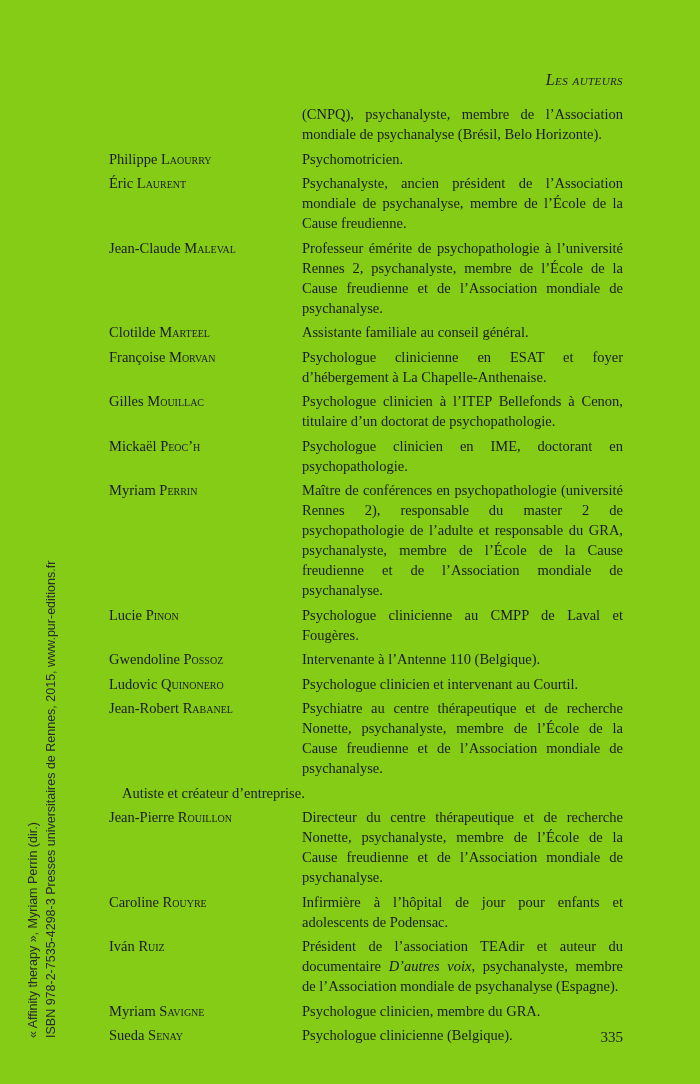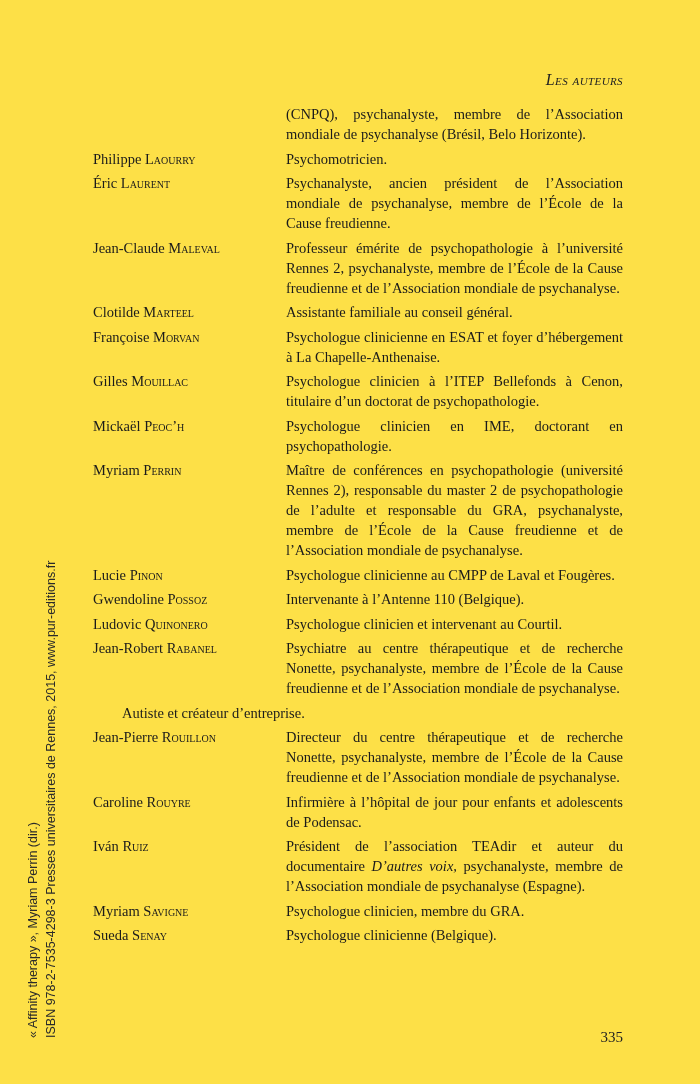--- a/index.html
+++ b/index.html
@@ -6,21 +6,21 @@
   body {
     width: 700px; height: 1084px;
     background: #ffffff;
     font-family: "Liberation Serif", serif;
     color: #1b1b1b;
     position: relative;
     overflow: hidden;
   }
   .sheet {
     position: absolute; inset: 0;
-    background: #fde047;
+    background: #84cc16;
   }
   
   .page-header {
     position: absolute;
     top: 71px; left: 93px; right: 77px;
     text-align: right;
     font-style: italic;
     font-variant: small-caps;
     font-size: 16px;
     letter-spacing: 0.4px;
@@ -36,20 +36,21 @@
     display: flex;
     margin-bottom: 4.5px;
   }
   .name {
     flex: none;
     width: 164px;
     font-size: 14.5px;
     line-height: 20px;
     padding-right: 24px;
     box-sizing: border-box;
+    margin-left: 16px;
   }
   .sc { font-variant: small-caps; }
   .desc {
     flex: 1;
     font-size: 14.5px;
     line-height: 20px;
     text-align: justify;
     margin-left: 29px;
   }
   .desc i { font-style: italic; }

